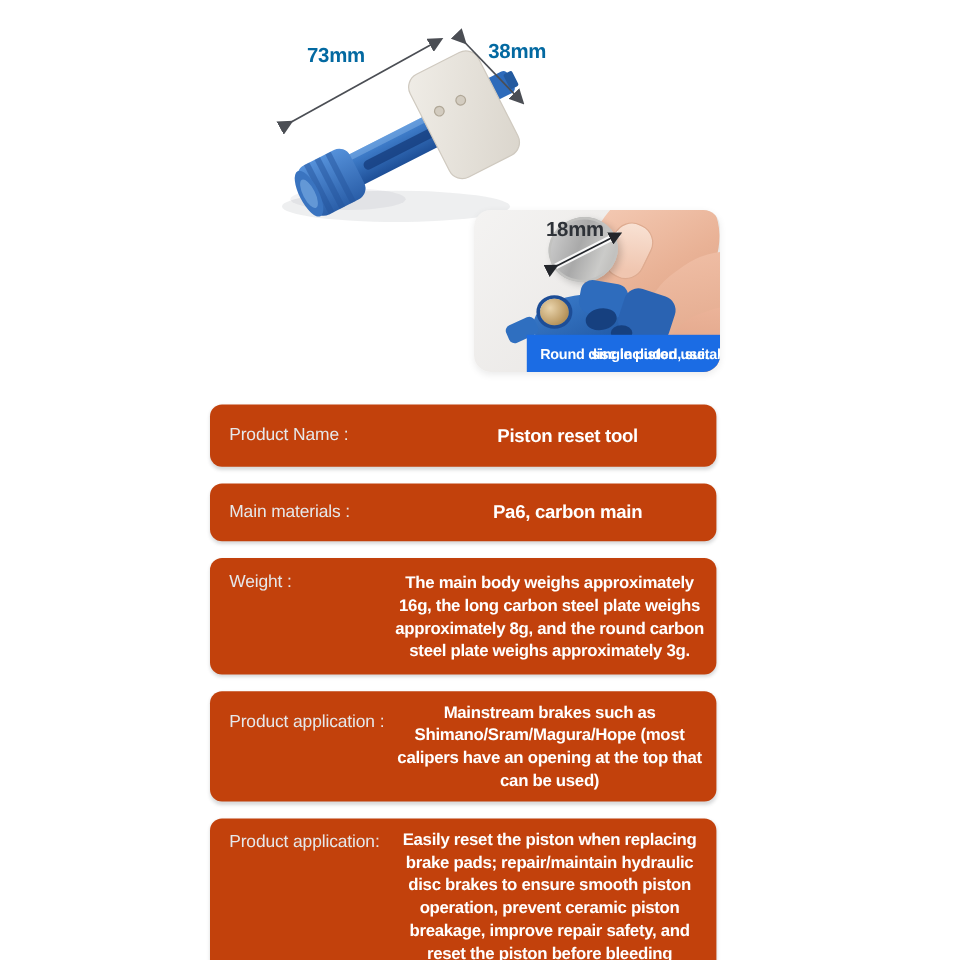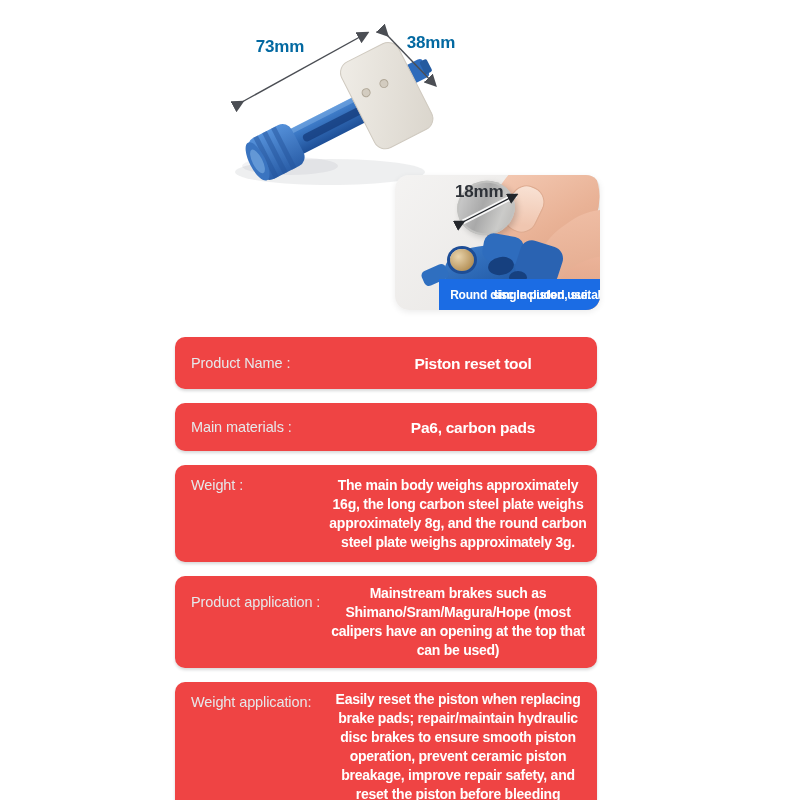--- a/index.html
+++ b/index.html
@@ -69,21 +69,21 @@
     background:#1b6ce4; color:#ffffff; font-weight:700; font-size:12px;
     line-height:14px; letter-spacing:-0.2px; text-align:center;margin-left:44px;
   }
 
   
   .specs {
     position:absolute; left:175px; top:337px; width:422px;
     display:flex; flex-direction:column; gap:14px;
   }
   .spec-row {
-    background:#ef4444; border-radius:10px; color:#ffffff;
+    background:#c2410c; border-radius:10px; color:#ffffff;
     display:flex; padding:0 10px 0 16px;
     box-shadow:0 2px 3px rgba(40,42,48,0.18);
   }
   .spec-label {
     flex:0 0 138px; font-size:14.5px; font-weight:400; color:#e6e8ea;
     letter-spacing:-0.1px; line-height:19px;
   }
   .spec-value {
     flex:1 1 auto; font-weight:700; font-size:14px; line-height:19px;
     letter-spacing:-0.25px;
@@ -195,32 +195,32 @@
 
   <div class="specs">
 
     <div class="spec-row row-1">
       <div class="spec-label">Product Name :</div>
       <div class="spec-value">Piston reset tool</div>
     </div>
 
     <div class="spec-row row-2">
       <div class="spec-label">Main materials :</div>
-      <div class="spec-value">Pa6, carbon pads</div>
+      <div class="spec-value">Pa6, carbon main</div>
     </div>
 
     <div class="spec-row row-3 multi">
       <div class="spec-label">Weight :</div>
       <div class="spec-value">The main body weighs approximately 16g, the long carbon steel plate weighs approximately 8g, and the round carbon steel plate weighs approximately 3g.</div>
     </div>
 
     <div class="spec-row row-4 multi">
       <div class="spec-label">Product application :</div>
       <div class="spec-value">Mainstream brakes such as Shimano/Sram/Magura/Hope (most calipers have an opening at the top that can be used)</div>
     </div>
 
     <div class="spec-row row-5 multi">
-      <div class="spec-label">Weight application:</div>
+      <div class="spec-label">Product application:</div>
       <div class="spec-value">Easily reset the piston when replacing brake pads; repair/maintain hydraulic disc brakes to ensure smooth piston operation, prevent ceramic piston breakage, improve repair safety, and reset the piston before bleeding (venting) the disc brake system.</div>
     </div>
 
   </div>
 </div>
 
 </body></html>

